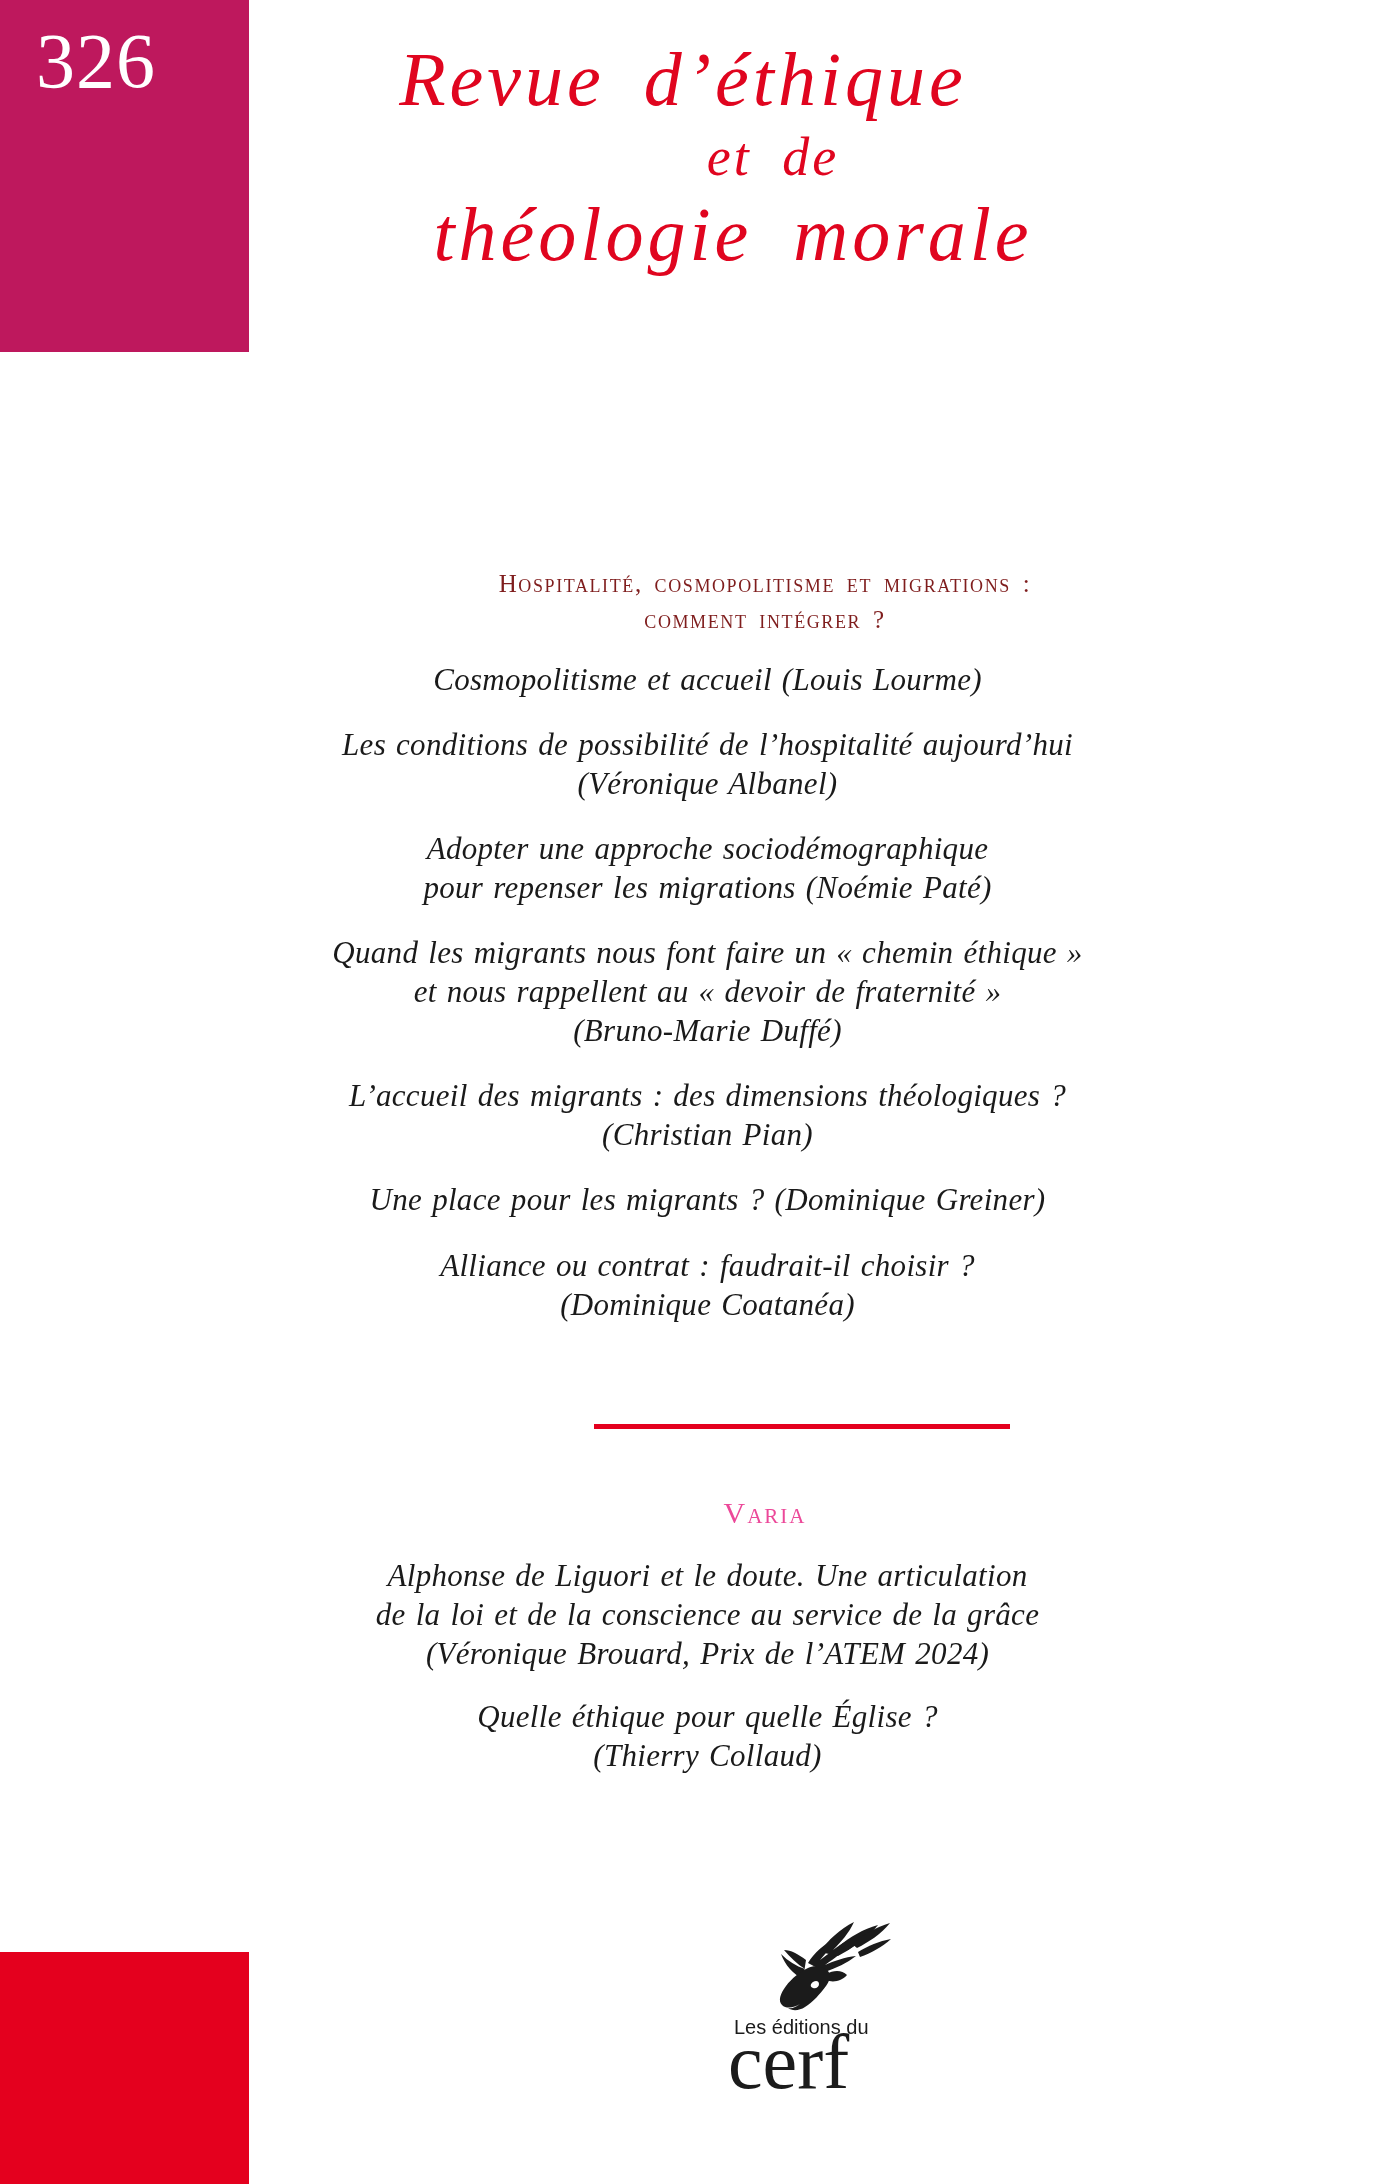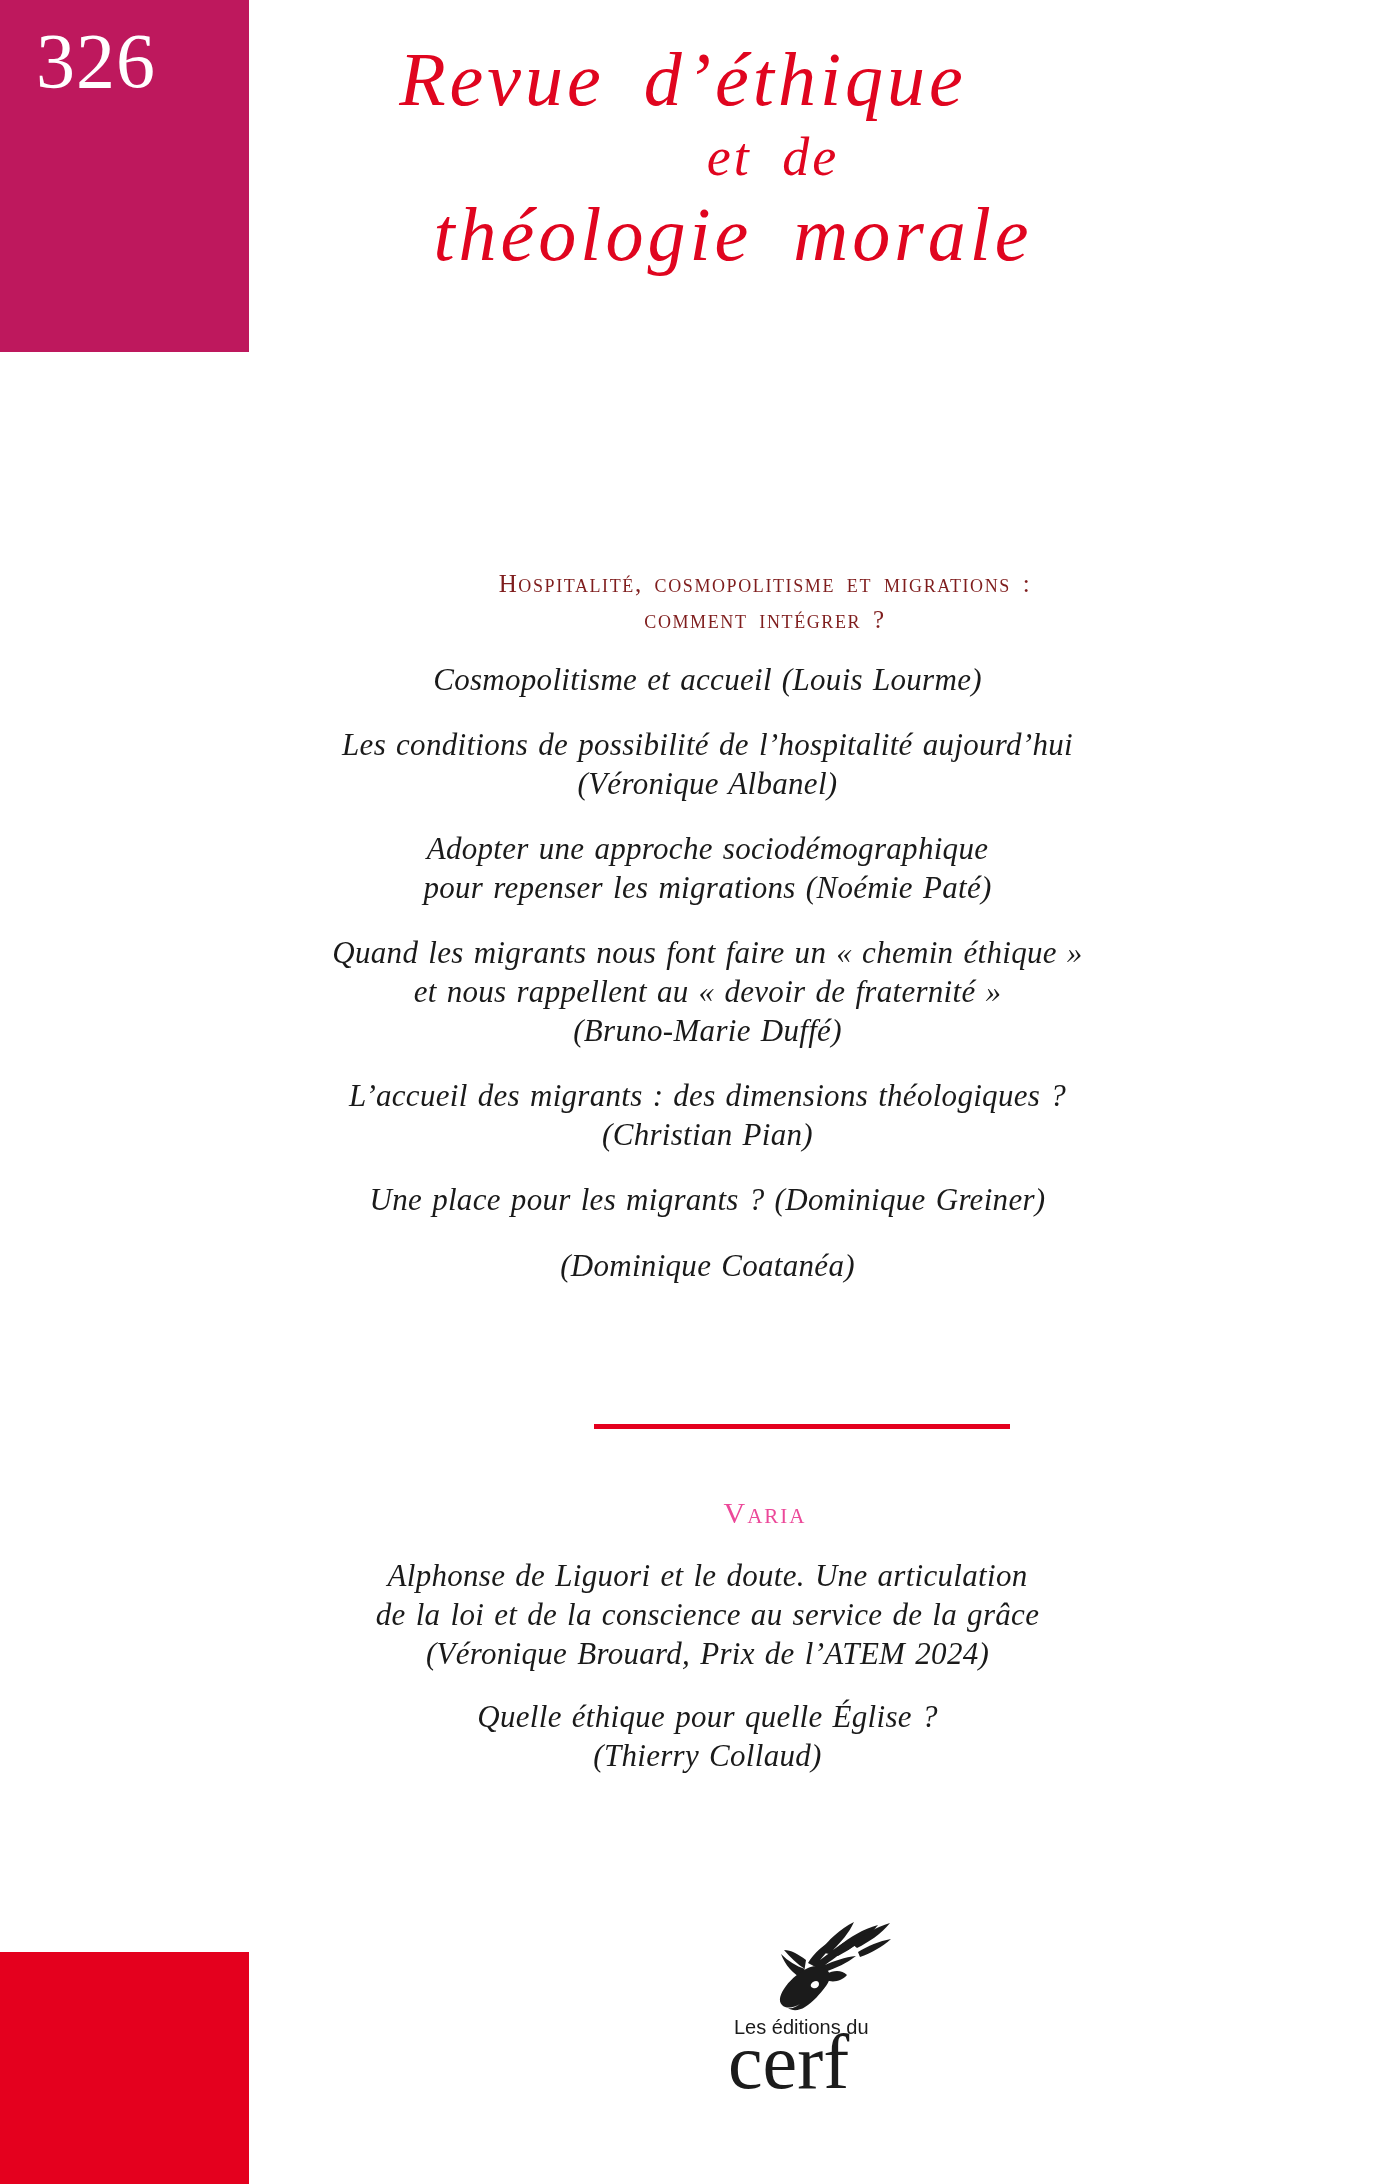--- a/index.html
+++ b/index.html
@@ -193,20 +193,21 @@
       <span class="ln">(Bruno-Marie Duffé)</span>
     </div>
     <div class="article-item">
       <span class="ln">L’accueil des migrants : des dimensions théologiques ?</span>
       <span class="ln">(Christian Pian)</span>
     </div>
     <div class="article-item">
       <span class="ln">Une place pour les migrants ? (Dominique Greiner)</span>
     </div>
     <div class="article-item">
+      <span class="ln">Alliance ou contrat : faudrait-il choisir ?</span>
       <span class="ln">(Dominique Coatanéa)</span>
     </div>
   </div>
 
 <div class="separator-rule"></div>
 
 <div class="varia-heading">Varia</div>
 <div class="varia-articles" id="varia-list">
     <div class="article-item">
       <span class="ln">Alphonse de Liguori et le doute. Une articulation</span>

